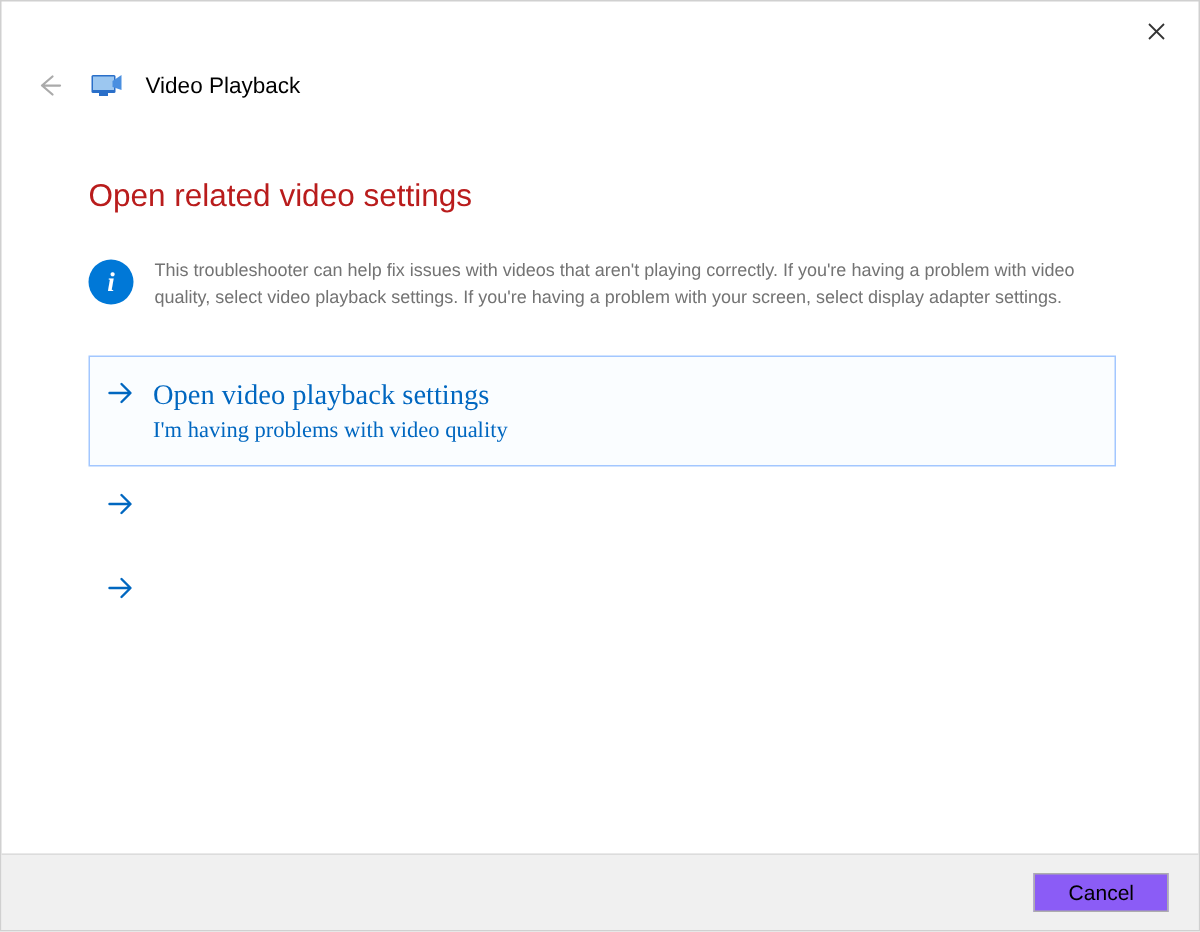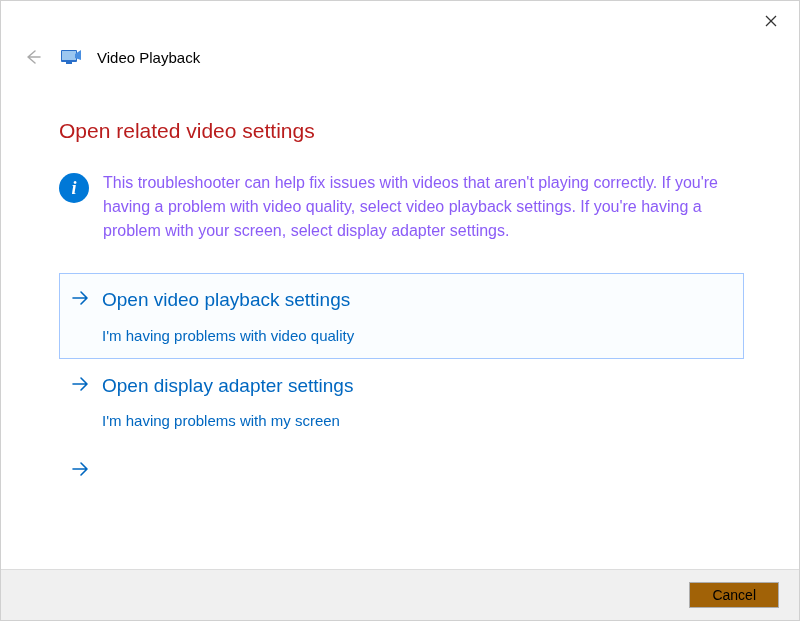--- a/index.html
+++ b/index.html
@@ -81,28 +81,29 @@
       justify-content: center;
       flex-shrink: 0;
       color: #fff;
       font-family: Georgia, serif;
       font-style: italic;
       font-weight: bold;
       font-size: 18px;
       margin-top: 2px;
     }
     .info-text {
-      font-size: 16px;
+      font-size: 12px;
       line-height: 1.5;
-      color: #8b5cf6;
+      color: #737373;
     }
     .options {
       display: flex;
       flex-direction: column;
       gap: 0;
+      font-family: Liberation Serif, serif;
     }
     .option {
       padding: 14px 10px;
       display: flex;
       align-items: flex-start;
       gap: 12px;
       cursor: pointer;
       border: 1px solid transparent;
     }
     .option.selected {
@@ -121,35 +122,35 @@
     }
     .option-title {
       color: #0067c0;
       font-size: 19px;
       font-weight: 400;
       line-height: 1.3;
     }
     .option-sub {
       color: #0067c0;
       font-size: 15px;
-      margin-top: 14px;
+      margin-top: 2px;
     }
     .footer {
       position: absolute;
       bottom: 0;
       left: 0;
       right: 0;
       background: #f0f0f0;
       border-top: 1px solid #dcdcdc;
       padding: 12px 20px;
       display: flex;
       justify-content: flex-end;
     }
     .cancel-btn {
-      background: #a16207;
+      background: #8b5cf6;
       border: 1px solid #adadad;
       padding: 4px 22px;
       font-size: 14px;
       font-family: inherit;
       cursor: pointer;
     }
   </style>
 </head>
 <body>
 
@@ -199,24 +200,20 @@
         <span class="option-sub">I'm having problems with video quality</span>
       </div>
     </div>
 
     <div class="option">
       <span class="option-arrow">
         <svg width="20" height="20" viewBox="0 0 20 20">
             <path d="M3 10 L16 10 M11 4 L17 10 L11 16" stroke="#0067c0" stroke-width="1.6" fill="none" stroke-linecap="round" stroke-linejoin="round"></path>
           </svg>
       </span>
-      <div class="option-text">
-        <span class="option-title">Open display adapter settings</span>
-        <span class="option-sub">I'm having problems with my screen</span>
-      </div>
     </div>
 
     <div class="option">
       <span class="option-arrow">
         <svg width="20" height="20" viewBox="0 0 20 20">
             <path d="M3 10 L16 10 M11 4 L17 10 L11 16" stroke="#0067c0" stroke-width="1.6" fill="none" stroke-linecap="round" stroke-linejoin="round"></path>
           </svg>
       </span>
     </div>
   </div>

